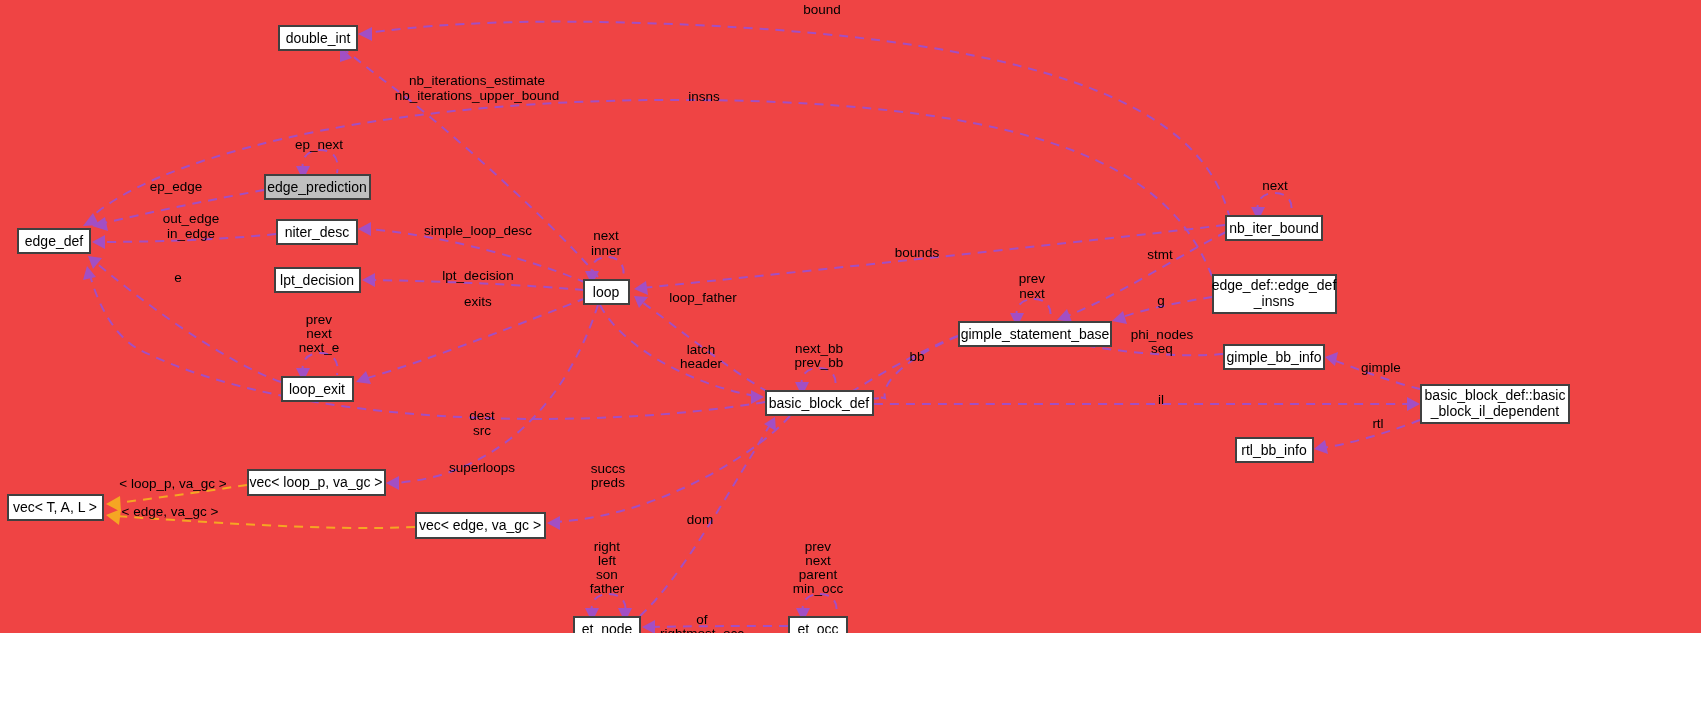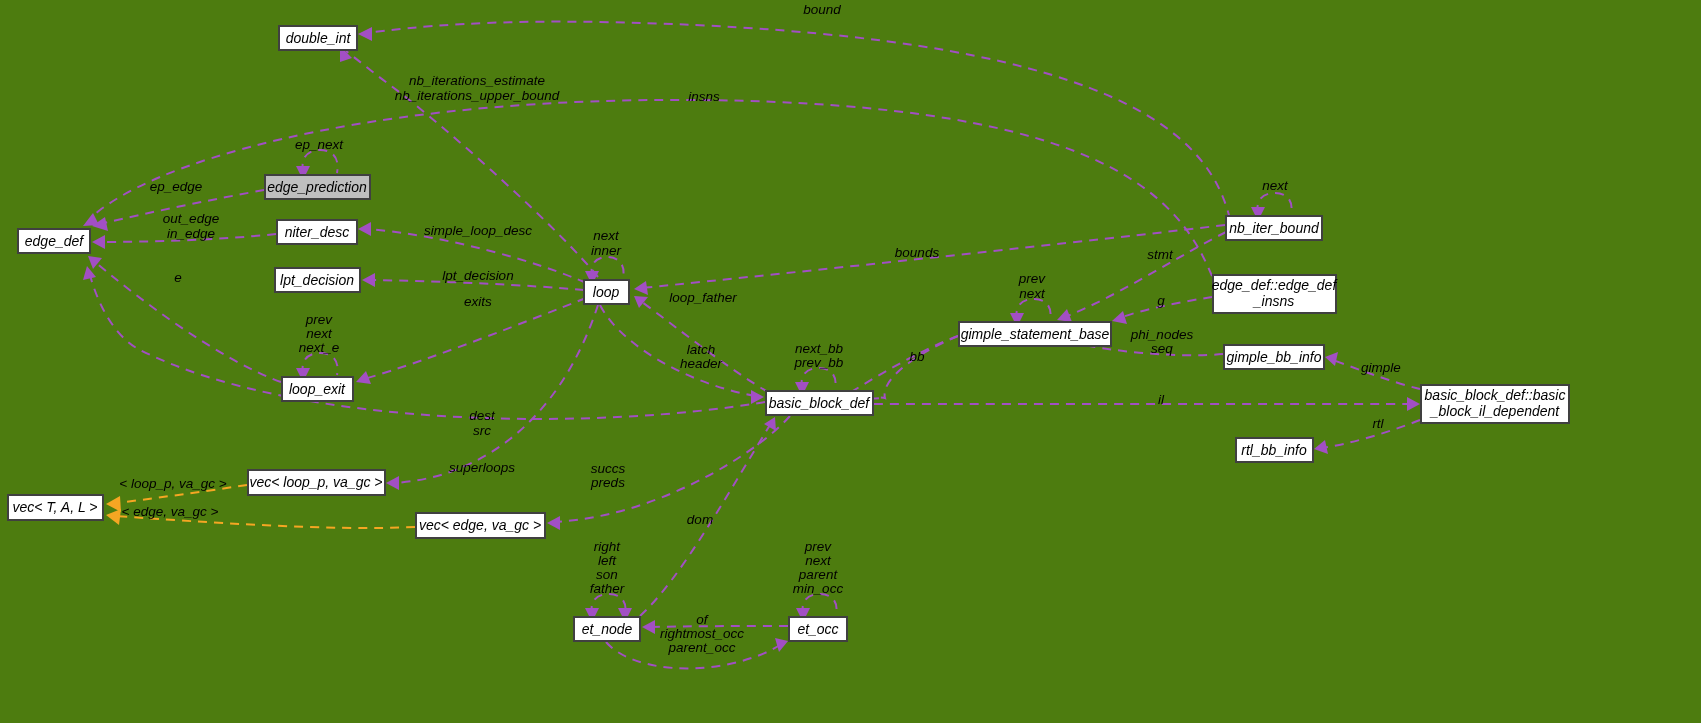--- a/index.html
+++ b/index.html
@@ -6,24 +6,23 @@
     margin: 0;
     padding: 0;
     background: #ffffff;
   }
   body {
     font-family: "Liberation Sans", sans-serif;
   }
   #diagram-root {
     position: relative;
     width: 1701px;
-    height: 723px;
-    background: #4d7c0f;
+    height: 633px;
+    background: #ef4444;
     overflow: hidden;
-    font-style: italic;
   }
   svg#graph {
     position: absolute;
     left: 0;
     top: 0;
     width: 1701px;
     height: 723px;
   }
   .node-rect {
     fill: #ffffff;

